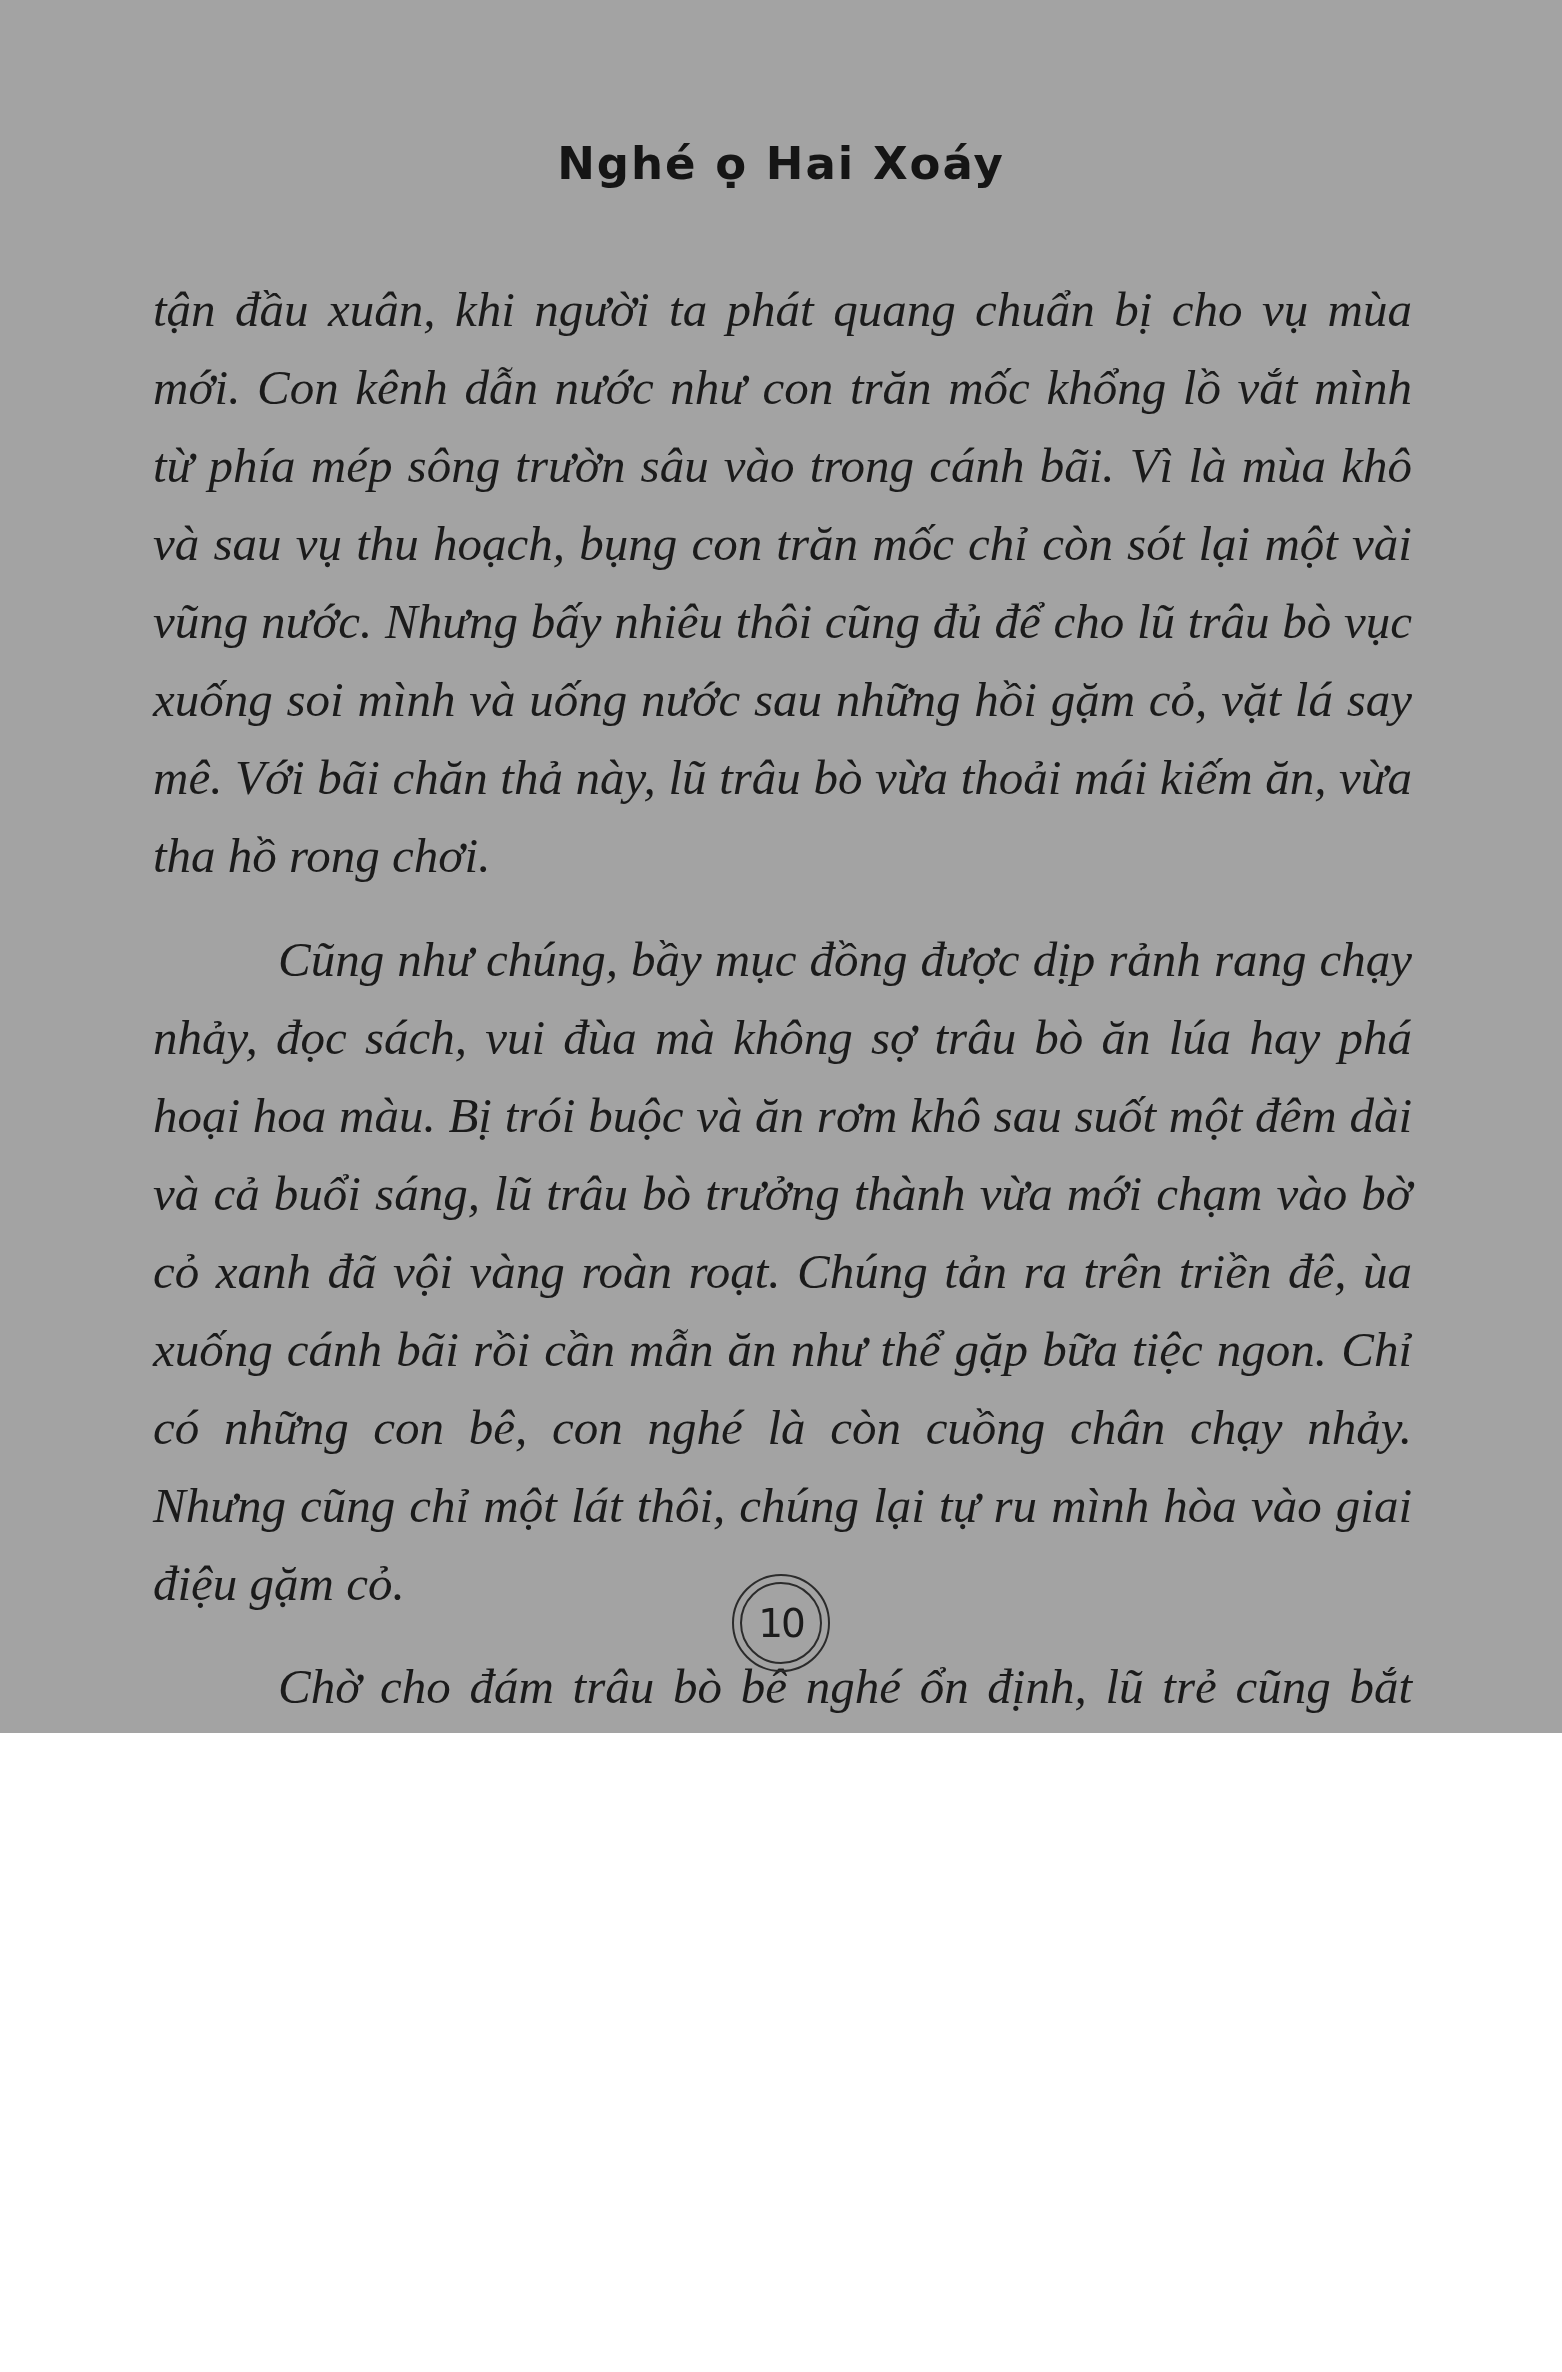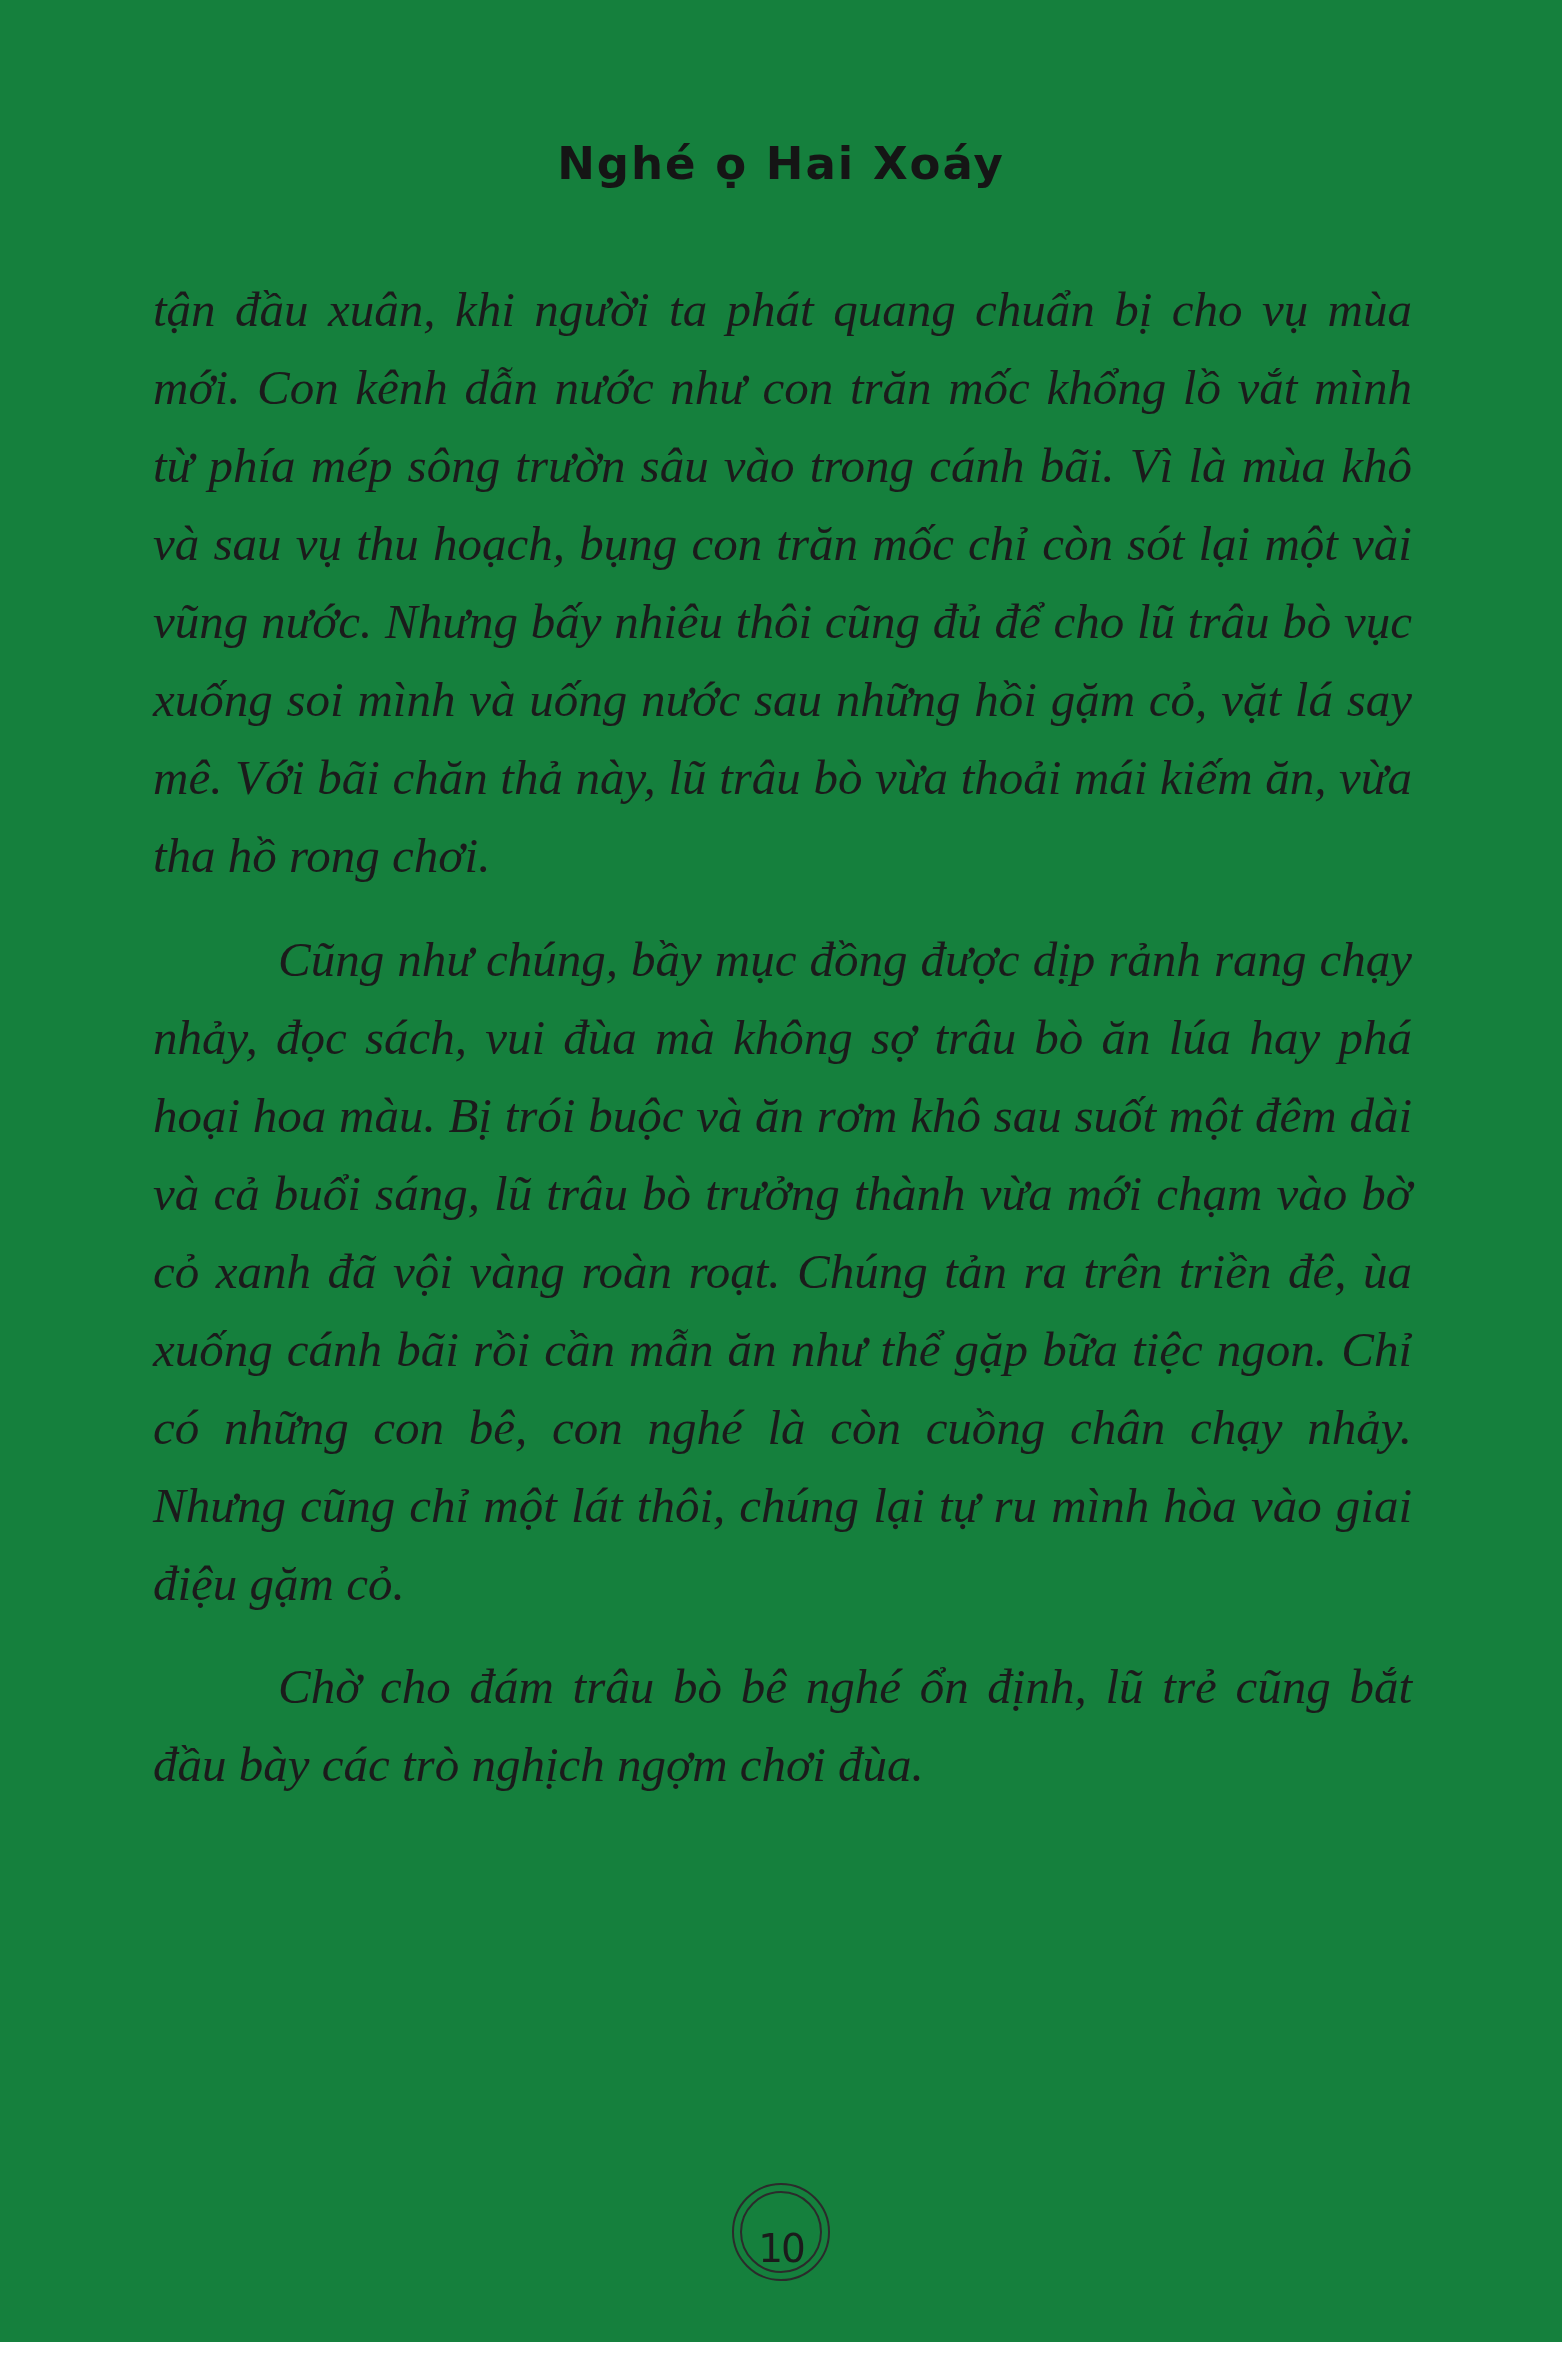--- a/index.html
+++ b/index.html
@@ -3,22 +3,22 @@
 <meta charset="utf-8">
 <style>
   html, body {
     margin: 0;
     padding: 0;
     background: #ffffff;
   }
   .page {
     position: relative;
     width: 1562px;
-    height: 2342px;
-    background: #15803d;
+    height: 1733px;
+    background: #a3a3a3;
     color: #1b1b1b;
     font-family: "Liberation Serif", "DejaVu Serif", serif;
     overflow: hidden;
   }
   .running-header {
     position: absolute;
     top: 137px;
     left: 0;
     width: 100%;
     text-align: center;
@@ -63,21 +63,21 @@
     align-items: center;
     justify-content: center;
     box-sizing: border-box;
   }
   .pagenum-inner {
     width: 82px;
     height: 82px;
     border: 2px solid #2b2b2b;
     border-radius: 50%;
     display: flex;
-    align-items: flex-end;
+    align-items: center;
     justify-content: center;
     box-sizing: border-box;
   }
   .pagenum-inner span {
     font-family: "DejaVu Sans", sans-serif;
     font-size: 39px;
     font-weight: 400;
     color: #1b1b1b;
     letter-spacing: -2px;
   }

